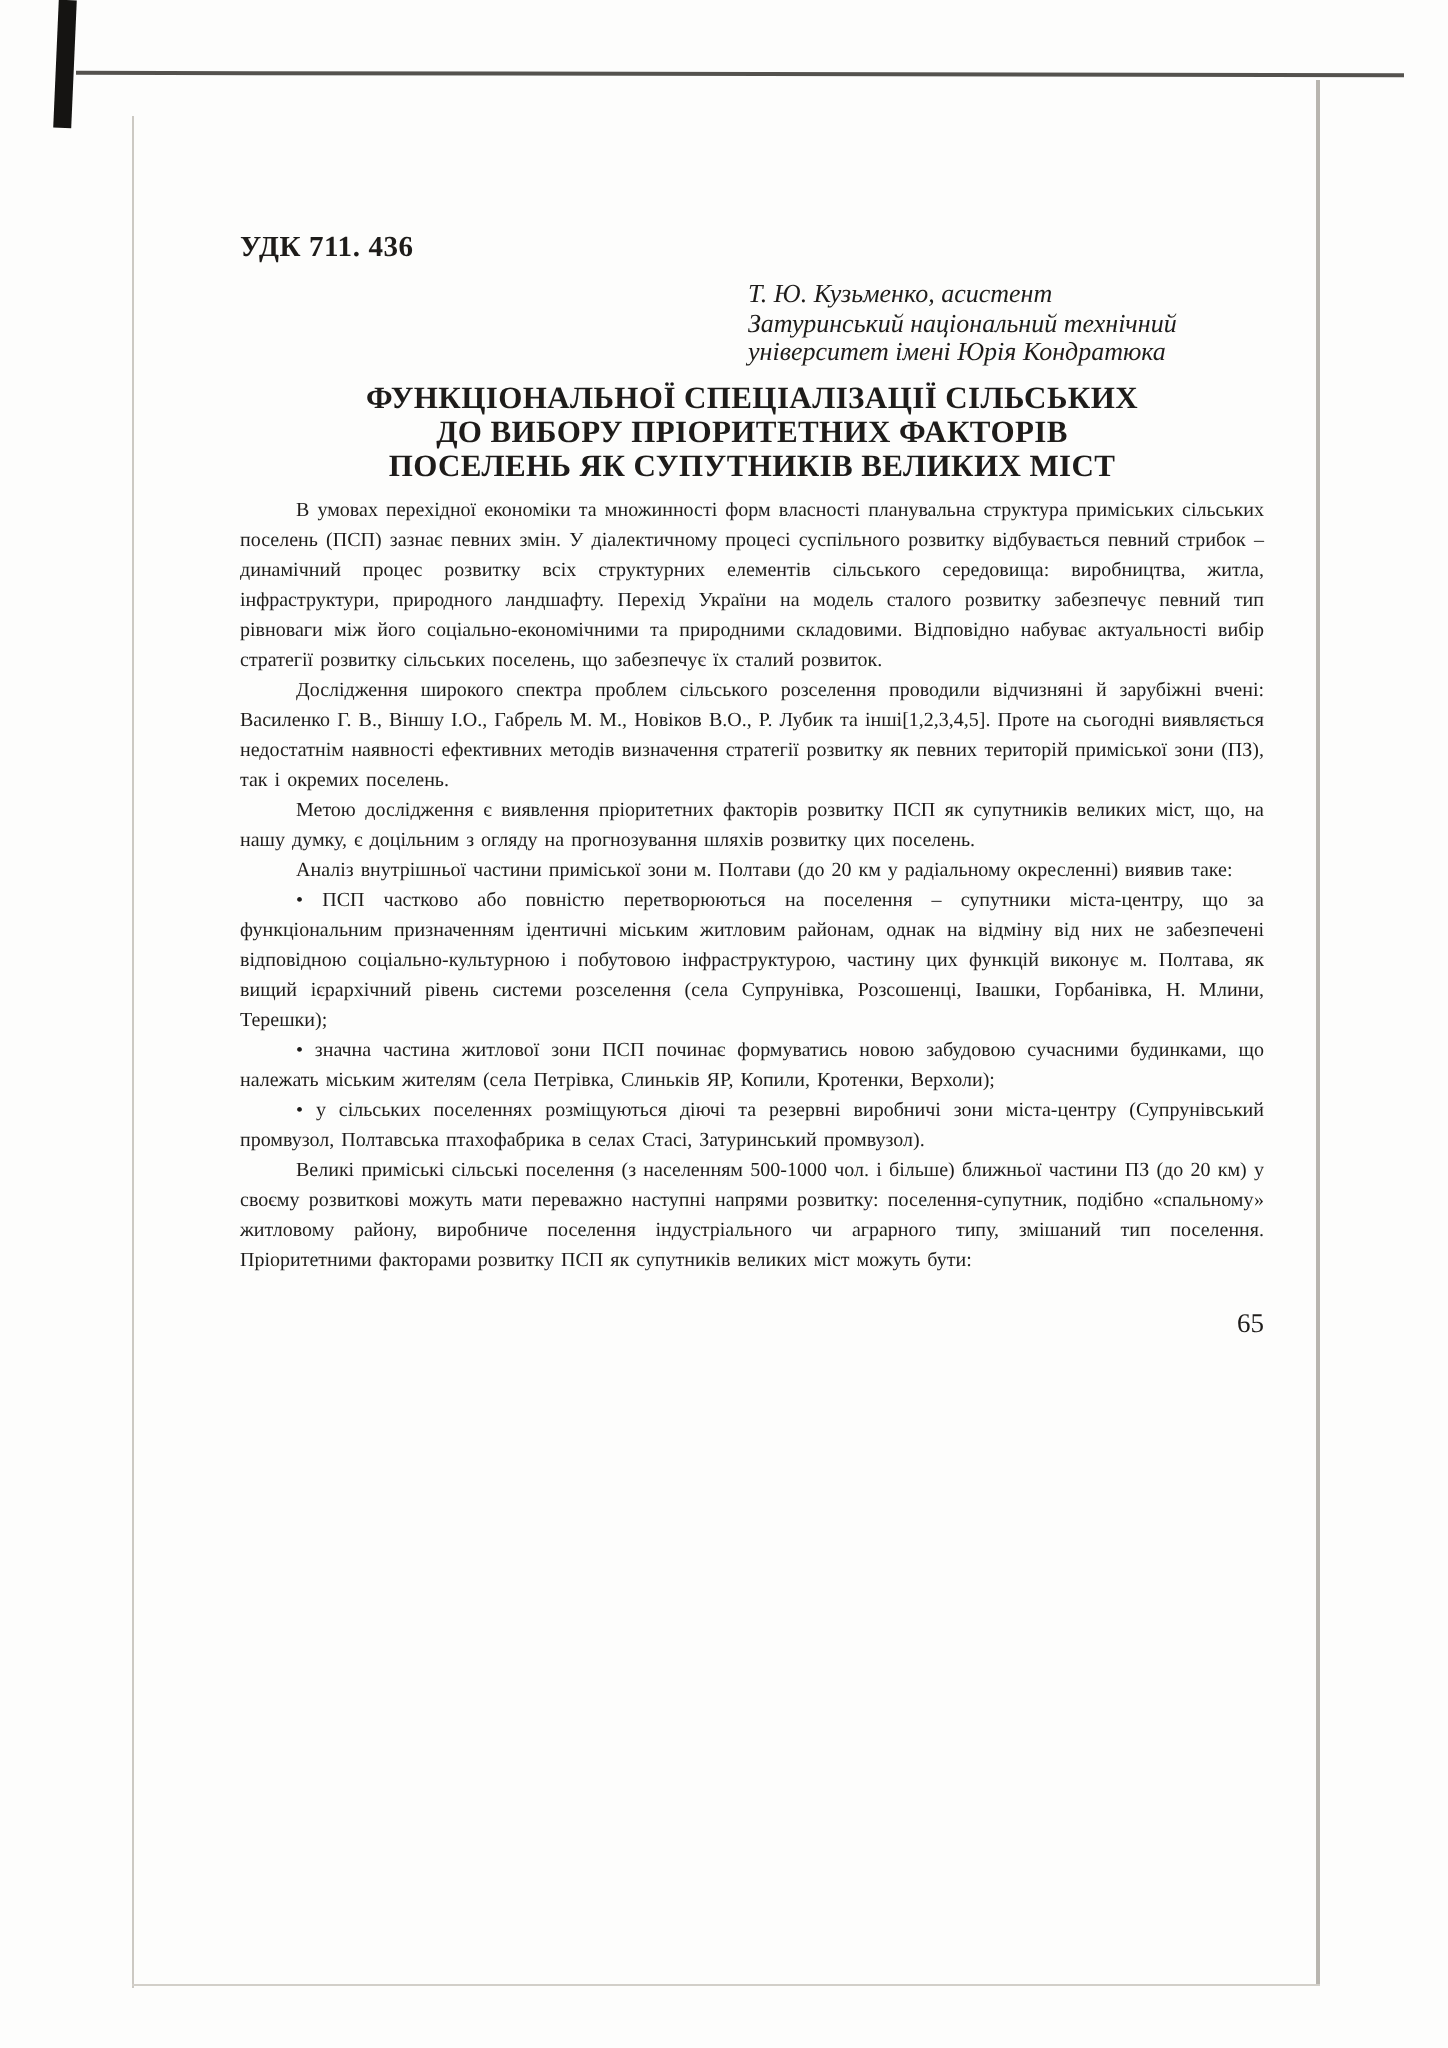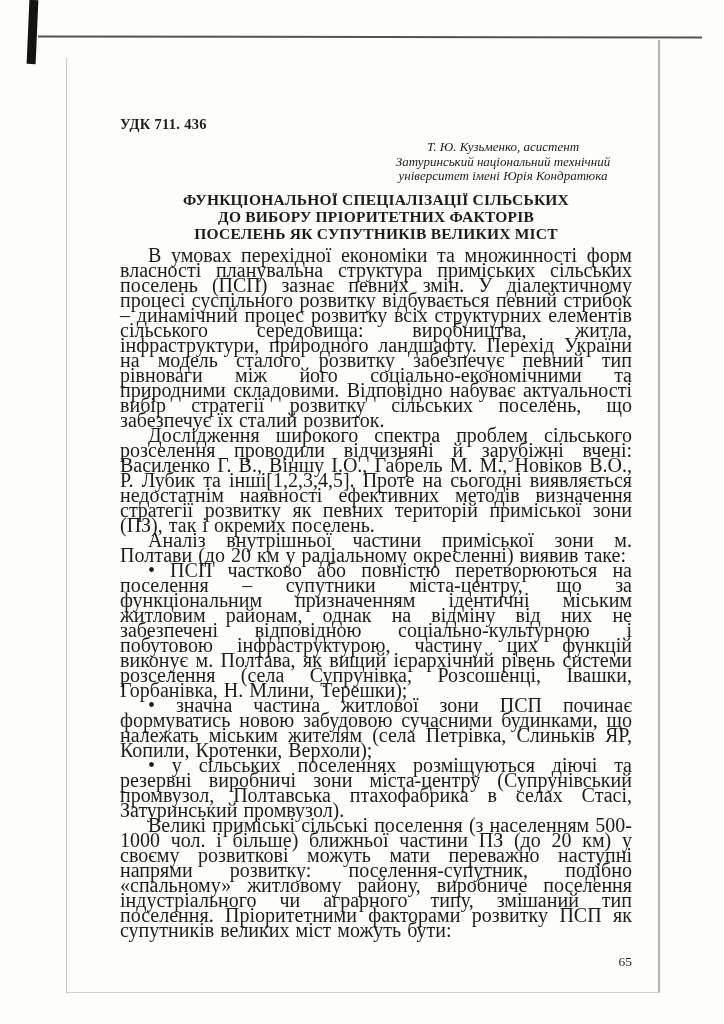--- a/index.html
+++ b/index.html
@@ -52,34 +52,34 @@
     font-size: 14.5px;
     letter-spacing: 0.3px;
     margin-bottom: 7px;
   }
   .author-block {
     width: 258px;
     margin-left: auto;
     font-style: italic;
     font-size: 13px;
     line-height: 14.6px;
-    text-align: center;
+    text-align: left;
   }
   .title {
     margin: 7px 0 6px 0;
     font-size: 15.5px;
     font-weight: bold;
     line-height: 17px;
     text-align: center;
     letter-spacing: 0.2px;
   }
   .title span { display: block; }
   .para {
     margin: 0;
-    font-size: 20px;
+    font-size: 10px;
     line-height: 15px;
     text-align: justify;
     text-indent: 28px;
     word-spacing: 1px;
   }
   .page-number {
     margin-top: 16px;
     text-align: right;
     font-size: 13.5px;
   }
@@ -106,20 +106,21 @@
     </div>
 
     <h1 class="title">
       <span>ФУНКЦІОНАЛЬНОЇ СПЕЦІАЛІЗАЦІЇ СІЛЬСЬКИХ</span>
       <span>ДО ВИБОРУ ПРІОРИТЕТНИХ ФАКТОРІВ</span>
       <span>ПОСЕЛЕНЬ ЯК СУПУТНИКІВ ВЕЛИКИХ МІСТ</span>
     </h1>
 
     <p class="para">В умовах перехідної економіки та множинності форм власності планувальна структура приміських сільських поселень (ПСП) зазнає певних змін. У діалектичному процесі суспільного розвитку відбувається певний стрибок – динамічний процес розвитку всіх структурних елементів сільського середовища: виробництва, житла, інфраструктури, природного ландшафту. Перехід України на модель сталого розвитку забезпечує певний тип рівноваги між його соціально-економічними та природними складовими. Відповідно набуває актуальності вибір стратегії розвитку сільських поселень, що забезпечує їх сталий розвиток.</p>
     <p class="para">Дослідження широкого спектра проблем сільського розселення проводили відчизняні й зарубіжні вчені: Василенко Г. В., Віншу І.О., Габрель М. М., Новіков В.О., Р. Лубик та інші[1,2,3,4,5]. Проте на сьогодні виявляється недостатнім наявності ефективних методів визначення стратегії розвитку як певних територій приміської зони (ПЗ), так і окремих поселень.</p>
+    <p class="para">Метою дослідження є виявлення пріоритетних факторів розвитку ПСП як супутників великих міст, що, на нашу думку, є доцільним з огляду на прогнозування шляхів розвитку цих поселень.</p>
     <p class="para">Аналіз внутрішньої частини приміської зони м. Полтави (до 20 км у радіальному окресленні) виявив таке:</p>
     <p class="para">• ПСП частково або повністю перетворюються на поселення – супутники міста-центру, що за функціональним призначенням ідентичні міським житловим районам, однак на відміну від них не забезпечені відповідною соціально-культурною і побутовою інфраструктурою, частину цих функцій виконує м. Полтава, як вищий ієрархічний рівень системи розселення (села Супрунівка, Розсошенці, Івашки, Горбанівка, Н. Млини, Терешки);</p>
     <p class="para">• значна частина житлової зони ПСП починає формуватись новою забудовою сучасними будинками, що належать міським жителям (села Петрівка, Слиньків ЯР, Копили, Кротенки, Верхоли);</p>
     <p class="para">• у сільських поселеннях розміщуються діючі та резервні виробничі зони міста-центру (Супрунівський промвузол, Полтавська птахофабрика в селах Стасі, Затуринський промвузол).</p>
     <p class="para">Великі приміські сільські поселення (з населенням 500-1000 чол. і більше) ближньої частини ПЗ (до 20 км) у своєму розвиткові можуть мати переважно наступні напрями розвитку: поселення-супутник, подібно «спальному» житловому району, виробниче поселення індустріального чи аграрного типу, змішаний тип поселення. Пріоритетними факторами розвитку ПСП як супутників великих міст можуть бути:</p>
 
     <div class="page-number">65</div>
 
   </div>
 </div>

